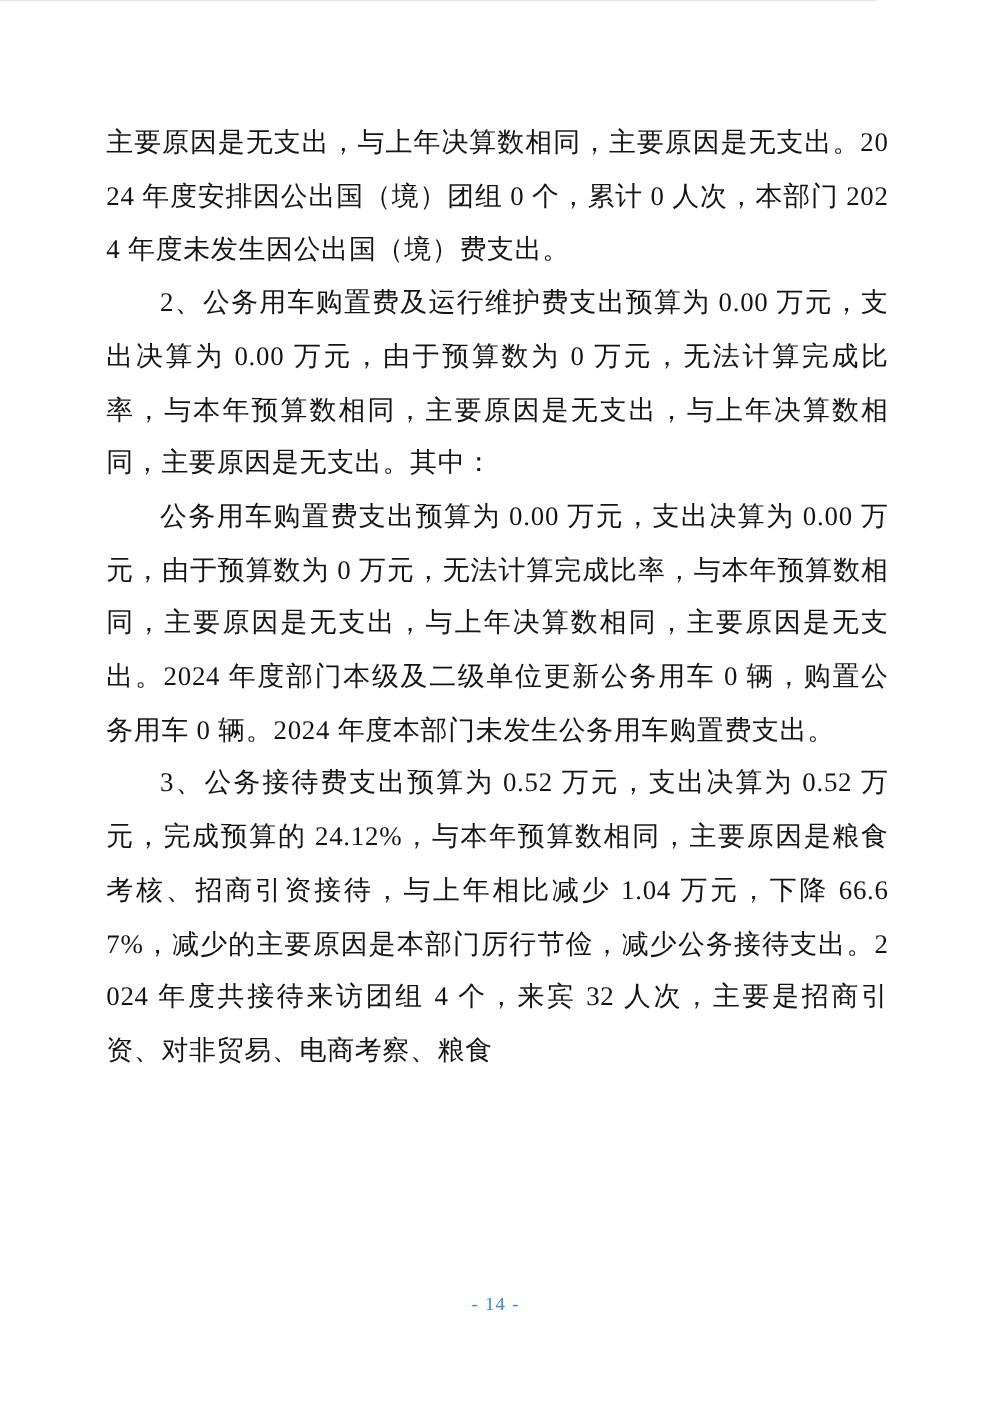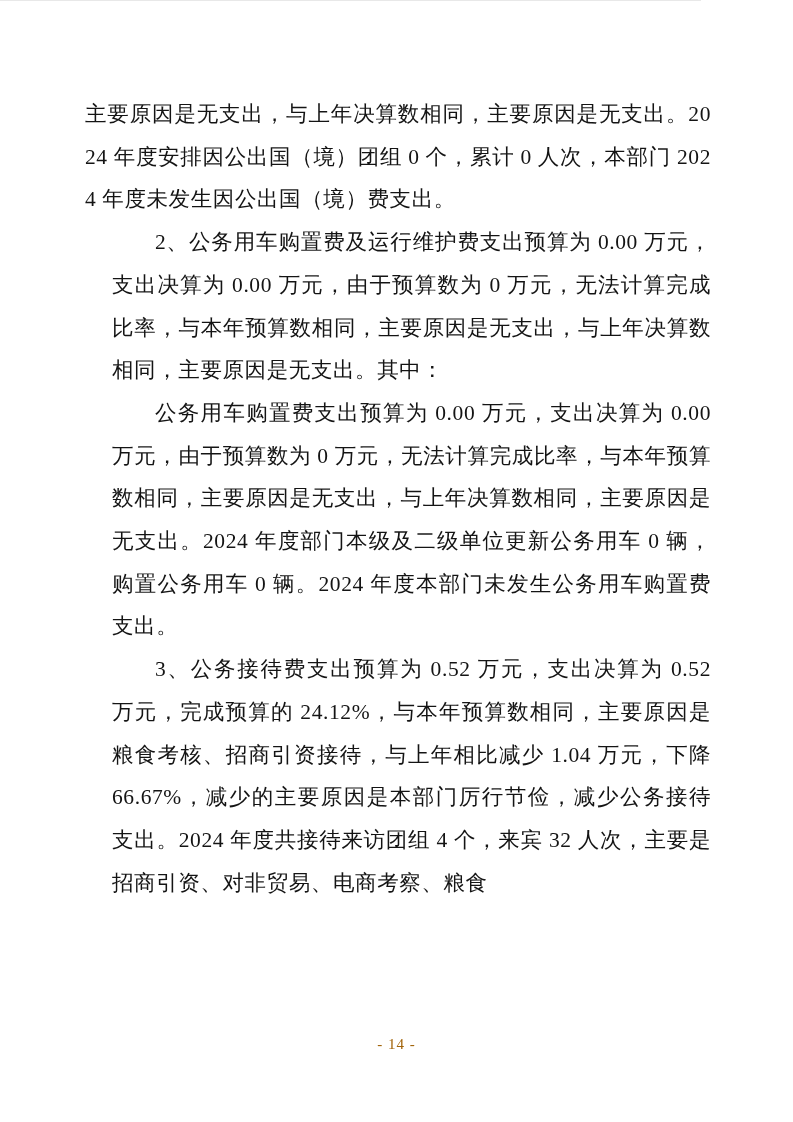--- a/index.html
+++ b/index.html
@@ -36,31 +36,30 @@
     font-size: 21.5px;
     line-height: 42.7px;
     text-align: justify;
     text-justify: inter-ideograph;
     letter-spacing: 0.6px;
     color: #141414;
     word-break: break-all;
   }
   .para.indent {
     text-indent: 2em;
-    margin-left: 27px;
   }
   .page-footer {
     position: absolute;
     top: 1033px;
     left: 0;
     width: 793px;
     text-align: center;
     font-size: 15px;
     line-height: 20px;
-    color: #a16207;
+    color: #3b82f6;
     letter-spacing: 1px;
   }
 </style>
 </head>
 <body>
 
 <div class="doc-page">
   <div class="text-block">
     <p class="para">主要原因是无支出，与上年决算数相同，主要原因是无支出。2024 年度安排因公出国（境）团组 0 个，累计 0 人次，本部门 2024 年度未发生因公出国（境）费支出。</p>
     <p class="para indent">2、公务用车购置费及运行维护费支出预算为 0.00 万元，支出决算为 0.00 万元，由于预算数为 0 万元，无法计算完成比率，与本年预算数相同，主要原因是无支出，与上年决算数相同，主要原因是无支出。其中：</p>

